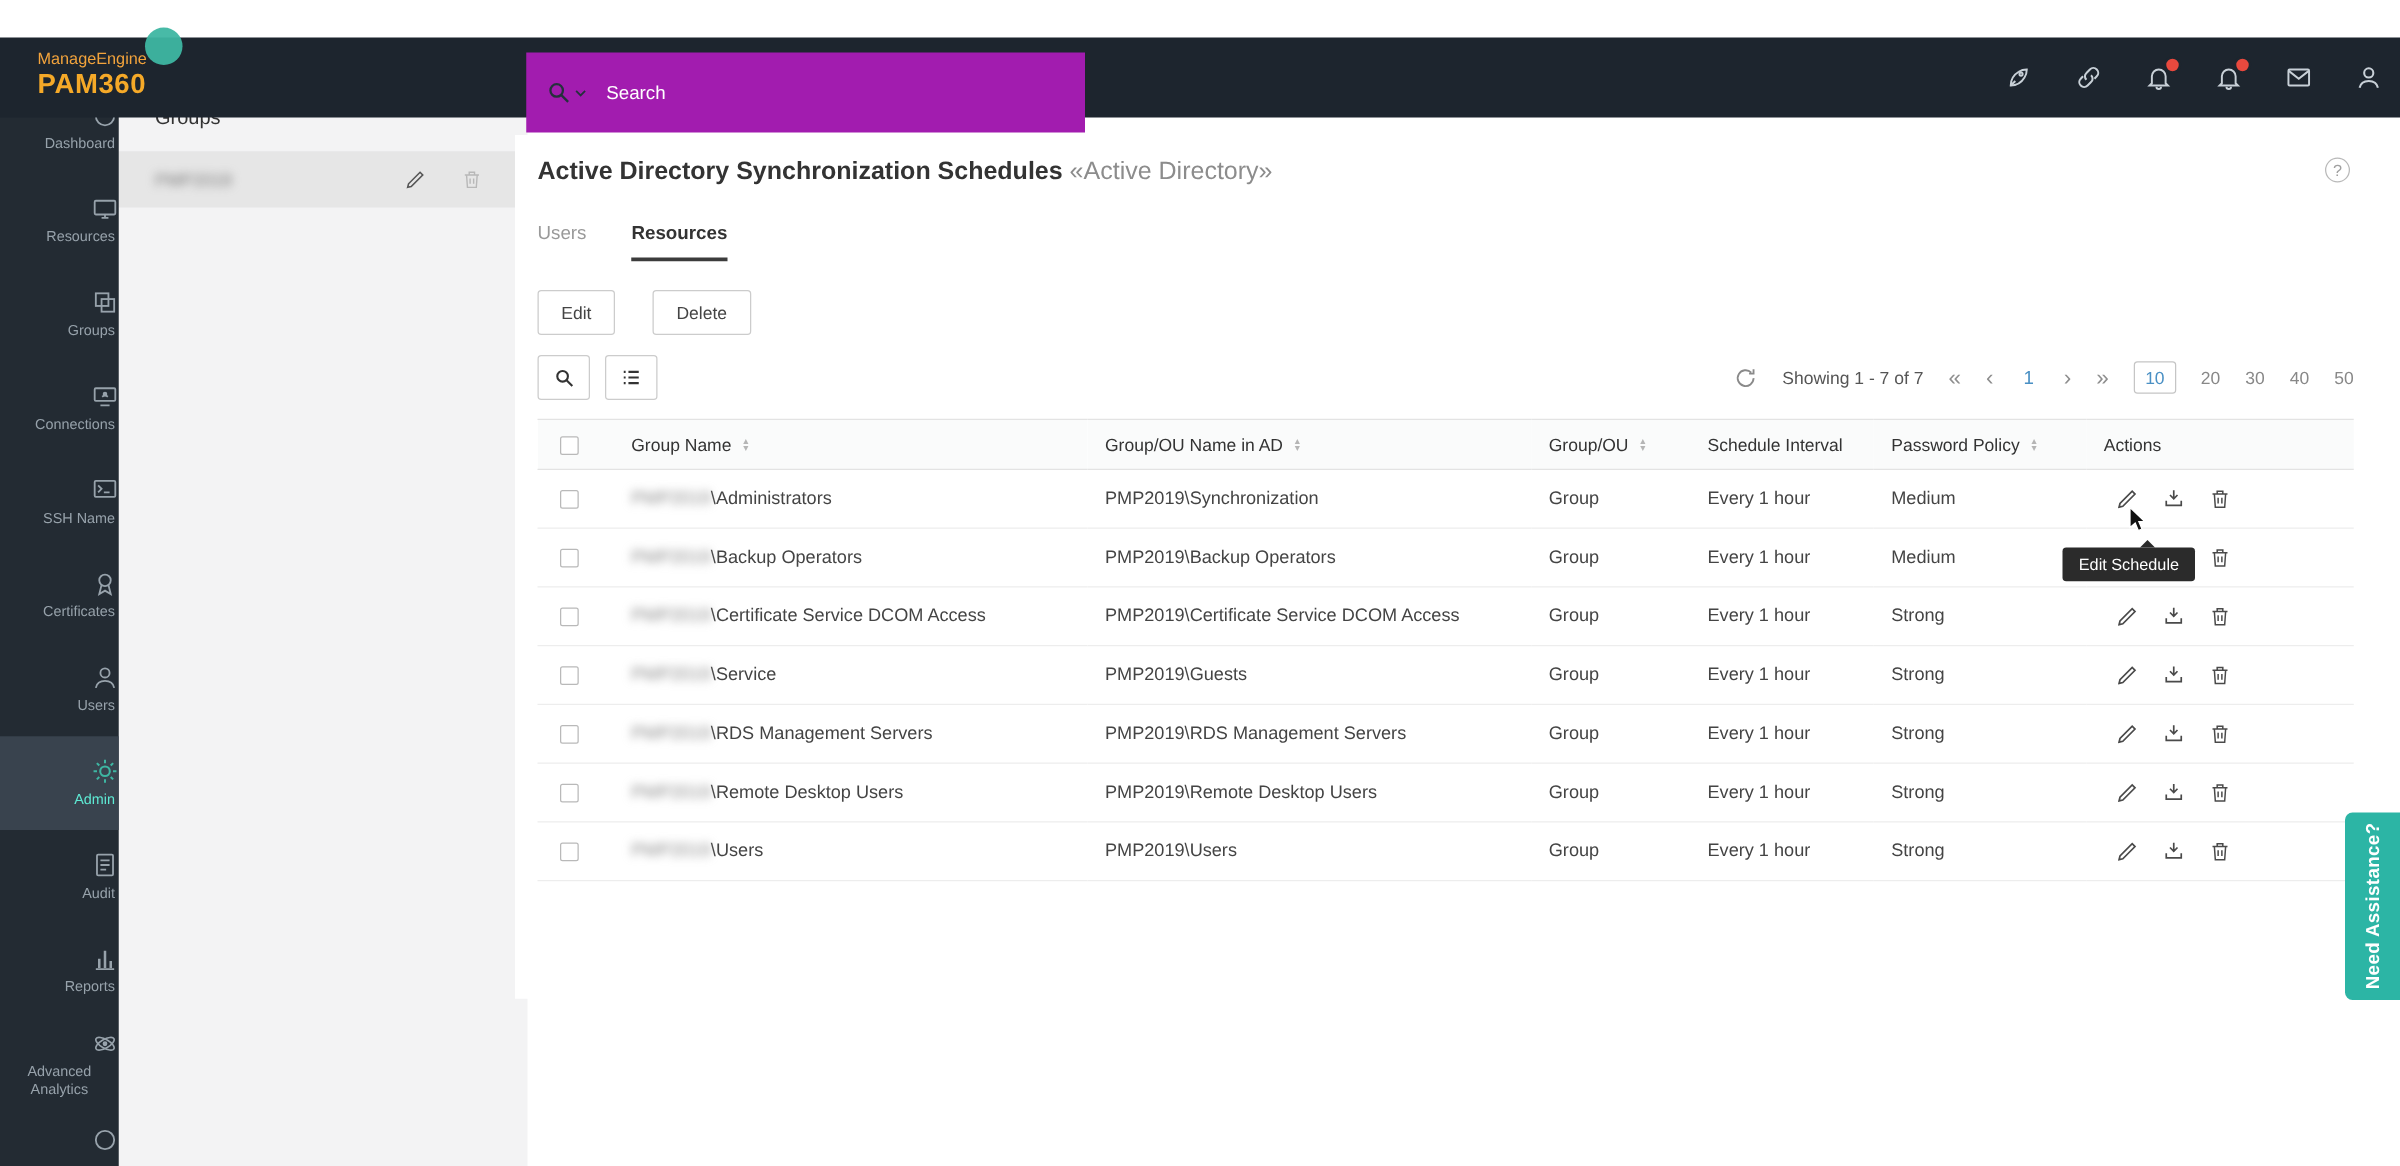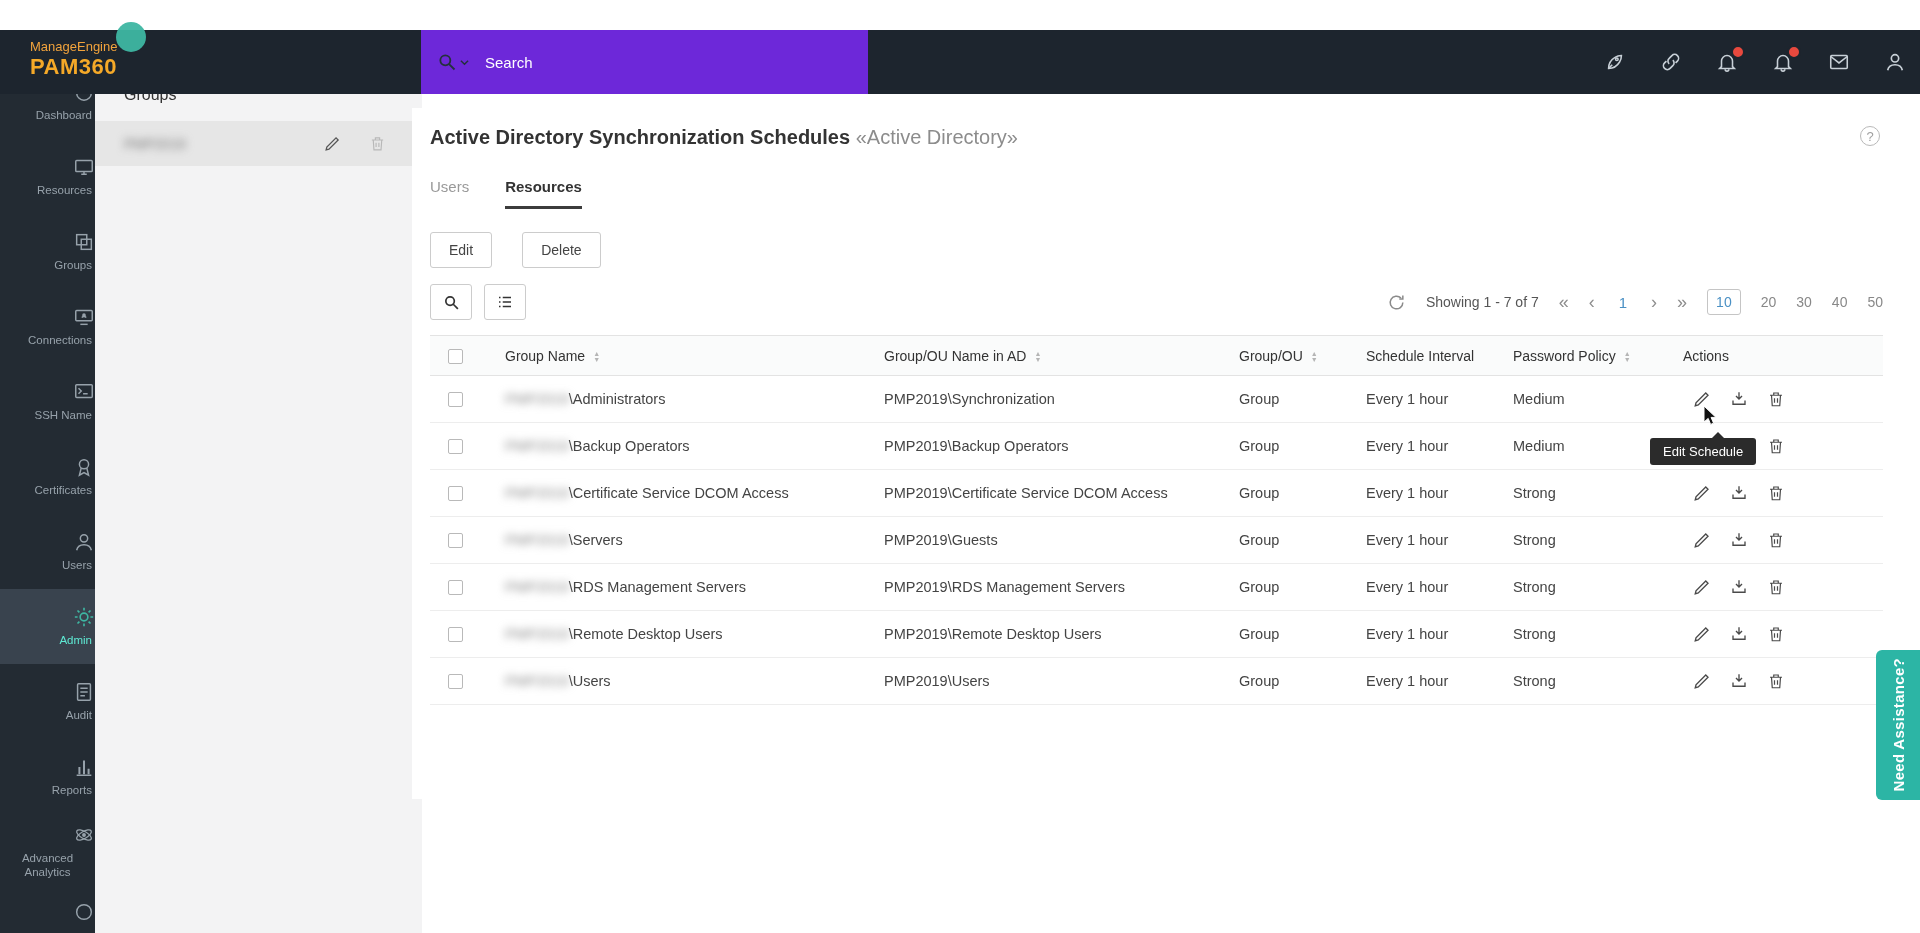--- a/index.html
+++ b/index.html
@@ -8,21 +8,21 @@
     background:#fff; font-family:"Liberation Sans", sans-serif;
   }
   svg { display:block; }
 
   
   .topbar { position:absolute; top:0; left:0; width:1920px; height:64px; background:#1d252e; z-index:10;margin-top:30px; }
   .logo-wrap { position:absolute; left:30px; top:9px; z-index:2; }
   .logo-circle { position:absolute; left:116px; top:-8px; width:30px; height:30px; border-radius:50%; background:#3eb6a2; opacity:.95; z-index:1; }
   .logo-line1 { position:relative; z-index:2; color:#f2a33c; font-size:13px; line-height:15px; }
   .logo-line2 { position:relative; z-index:2; color:#f5a928; font-size:22px; font-weight:bold; letter-spacing:.5px; line-height:26px; }
-  .searchbar { position:absolute; left:421px; top:0; width:447px; height:64px; background:#6d28d9; display:flex; align-items:center; padding-left:16px; }
+  .searchbar { position:absolute; left:421px; top:12px; width:447px; height:64px; background:#a21caf; display:flex; align-items:center; padding-left:16px; }
   .search-scope { display:flex; align-items:center; gap:3px; color:#24313c; cursor:pointer; }
   .search-input { background:transparent; border:none; outline:none; color:#fff; font-size:15px; margin-left:14px; width:330px; }
   .search-input::placeholder { color:#fff; opacity:1; }
   .topbar-icons { position:absolute; right:14px; top:0; height:64px; display:flex; align-items:center; gap:34px; }
   .tb-icon { position:relative; width:22px; height:22px; color:#c8d0d7; cursor:pointer; }
   .badge { position:absolute; top:-6px; right:-7px; width:14px; height:14px; border-radius:50%; background:#e8493e; border:2px solid #1d252e; }
 
   
   .sidebar { position:absolute; left:0; top:64px; width:95px; height:869px; background:#232b33; z-index:5; overflow:hidden; }
   .nav-item { height:75px; display:flex; flex-direction:column; align-items:flex-end; justify-content:center; gap:6px; color:#97a2ab; cursor:pointer; text-align:center; }
@@ -414,21 +414,21 @@
                   <svg viewBox="0 0 24 24" fill="none" stroke="currentColor" stroke-width="1.6">
                     <path d="M4 7h16M9 7V4h6v3M6 7l1 14h10l1-14"></path>
                     <path d="M10 11v6M14 11v6"></path>
                   </svg>
                 </span>
           </div>
             </td>
         </tr>
         <tr>
           <td class="col-check"><input type="checkbox" style=""></td>
-          <td class="name-pad"><span class="redacted">PMP2019</span><span>\Servers</span></td>
+          <td class="name-pad"><span class="redacted">PMP2019</span><span>\Service</span></td>
           <td>PMP2019\Guests</td>
           <td>Group</td>
           <td>Every 1 hour</td>
           <td>Strong</td>
           <td>
               <div class="row-actions">
             <span class="act">
                   <svg viewBox="0 0 24 24" fill="none" stroke="currentColor" stroke-width="1.8">
                     <path d="M3 21l4-1L20 7l-3-3L4 17l-1 4z"></path>
                   </svg>

